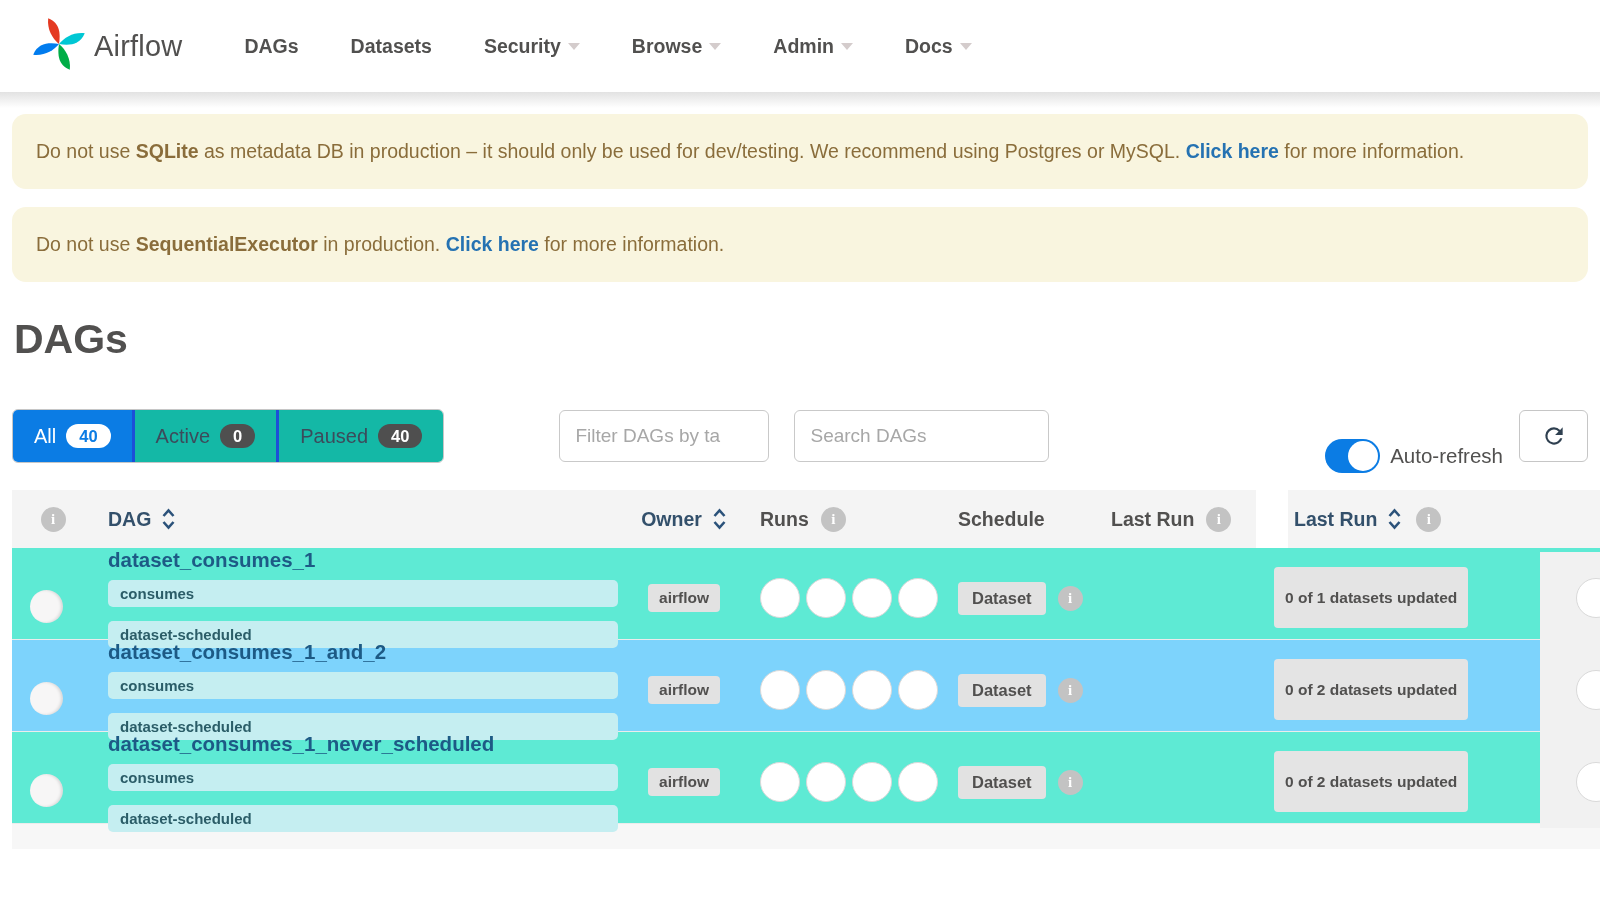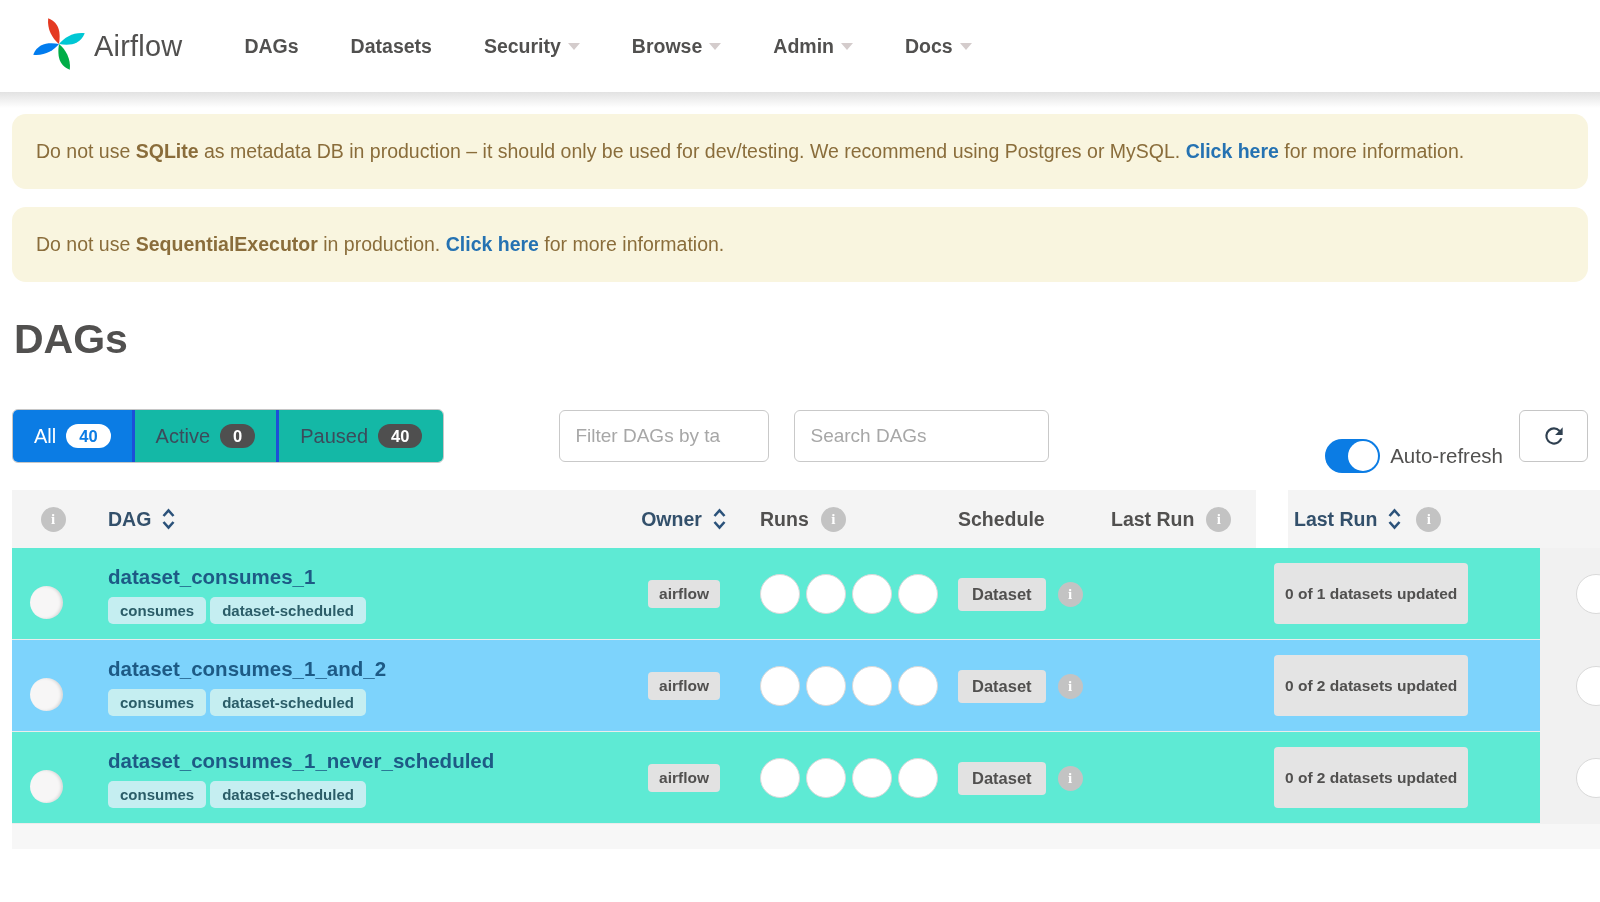--- a/index.html
+++ b/index.html
@@ -70,21 +70,21 @@
   .c7 { padding-left:18px; }
   .thead .c4 .info-icon, .thead .c6 .info-icon { margin-left:12px; }
   .thead .c7 .info-icon { margin-left:14px; }
 
   .drow { height:92px; border-bottom:1px solid #ececec; background:#5eead4; }
   .drow.striped { background:#7dd3fc; }
   .toggle-off { width:52px; height:35px; border-radius:18px; background:#a8a8a8; position:relative; margin-left:17px; cursor:pointer; }
   .toggle-off::after { content:""; position:absolute; left:1px; top:1px; width:33px; height:33px; border-radius:50%; background:#f7f6f6; box-shadow:inset -2px 0 3px rgba(0,0,0,.12); }
   .dag-cell { display:flex; flex-direction:column; justify-content:center; gap:8px; }
   .dag-link { font-size:20.5px; font-weight:700; color:#1d5a85; text-decoration:none; cursor:pointer; }
-  .tag-row { display:flex; gap:4px; }
+  .tag-row { display:flex; gap:14px;flex-direction:column; }
   .tag { background:#c5eef1; color:#2b5d68; font-size:15px; font-weight:700; padding:5px 12px; border-radius:5px; cursor:pointer; }
   .owner-badge { background:#e2e2e2; color:#51504f; font-size:15.5px; font-weight:700; padding:5px 11px; border-radius:4px; }
   .runs-wrap { display:flex; gap:6px; }
   .run-circle { width:40px; height:40px; border-radius:50%; background:#fff; border:1.5px solid #d9d9d9; cursor:pointer; }
   .schedule-badge { background:#e2e2e2; color:#51504f; font-size:16.5px; font-weight:700; padding:7px 14px; border-radius:4px; cursor:pointer; }
   .c5 .info-icon { margin-left:12px; }
   .nextrun-badge { background:#e4e4e4; color:#51504f; font-size:15.5px; font-weight:700; padding:22px 11px; border-radius:4px; white-space:nowrap; }
   .extra-cell { height:92px; background:#f1f1f1; position:relative; overflow:visible; }
   .extra-cell .run-circle { position:absolute; top:26px; left:36px; background:#fff; }
   .thead .c8 { background:#f4f4f4; height:58px; }

